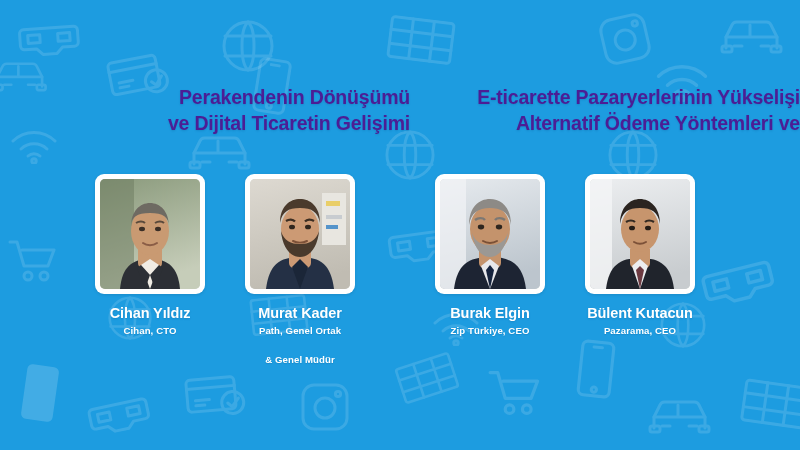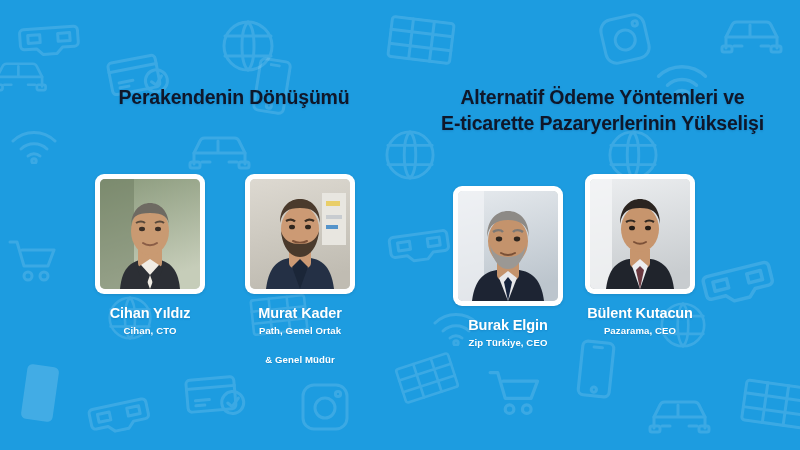--- a/index.html
+++ b/index.html
@@ -13,21 +13,21 @@
     background:#1d9ce0;
   }
   
   #bg-pattern{position:absolute;inset:0;overflow:hidden;}
   .bgicon{position:absolute;opacity:.13;}
   .bgicon svg{display:block;}
   .bgicon svg *{stroke:#ffffff;fill:none;stroke-width:3;stroke-linecap:round;stroke-linejoin:round;}
   .bgicon.solid svg *{fill:#ffffff;stroke:none;}
 
   
-  .title-block{position:absolute;text-align:center;color:#0f172a;}
+  .title-block{position:absolute;text-align:right;color:#4c1d95;}
   .title-block .tline{
     font-weight:bold;font-size:19.5px;line-height:26px;
     letter-spacing:-.2px;white-space:nowrap;
     text-shadow:0 1px 2px rgba(0,60,110,.18);
   }
   #title-left{left:58px;top:84px;width:352px;}
   #title-right{left:405px;top:84px;width:395px;}
 
   
   #speakers{position:absolute;left:0;top:174px;width:800px;height:190px;padding-left:32px;}
@@ -48,21 +48,21 @@
     font-size:14.5px;line-height:17px;letter-spacing:-.1px;
     text-shadow:0 1px 2px rgba(0,60,110,.2);
   }
   .sp-role{
     margin-top:3px;color:#ffffff;font-size:9.6px;line-height:12.5px;
     font-weight:600;letter-spacing:.1px;
     text-shadow:0 1px 1px rgba(0,60,110,.18);
   }
   #sp-0{left:85px;}
   #sp-1{left:235px;}
-  #sp-2{left:443px;margin-top:12px;}
+  #sp-2{left:425px;}
   #sp-3{left:575px;}
 </style>
 </head>
 <body style="background: rgb(29, 156, 224);">
 
 <div id="stage" style="background: rgb(29, 156, 224);">
 
   <div id="bg-pattern">
 
     <div class="bgicon" style="left:18px;top:22px;transform:rotate(-4deg);">
@@ -287,25 +287,26 @@
     <div class="bgicon" style="left:660px;top:302px;">
       <svg width="46" height="46" viewBox="0 0 52 52">
           <circle cx="26" cy="26" r="24"></circle>
           <path d="M26 2c-8 7-8 41 0 48M26 2c8 7 8 41 0 48M3 16h46M3 36h46"></path>
         </svg>
     </div>
   </div>
 
   <div id="title-left" class="title-block">
     <div class="tline">Perakendenin Dönüşümü</div>
+    <div class="tline">ve Dijital Ticaretin Gelişimi</div>
   </div>
 
   <div id="title-right" class="title-block">
+    <div class="tline">E-ticarette Pazaryerlerinin Yükselişi</div>
     <div class="tline">Alternatif Ödeme Yöntemleri ve</div>
-    <div class="tline">E-ticarette Pazaryerlerinin Yükselişi</div>
   </div>
 
   <div id="speakers">
 
     <div class="speaker" id="sp-0">
       <div class="photo-frame">
         <div class="photo">
           <svg viewBox="0 0 100 110" preserveAspectRatio="xMidYMid slice">
             <defs>
                 <linearGradient id="bg0" x1="0" y1="0" x2="0.3" y2="1">

